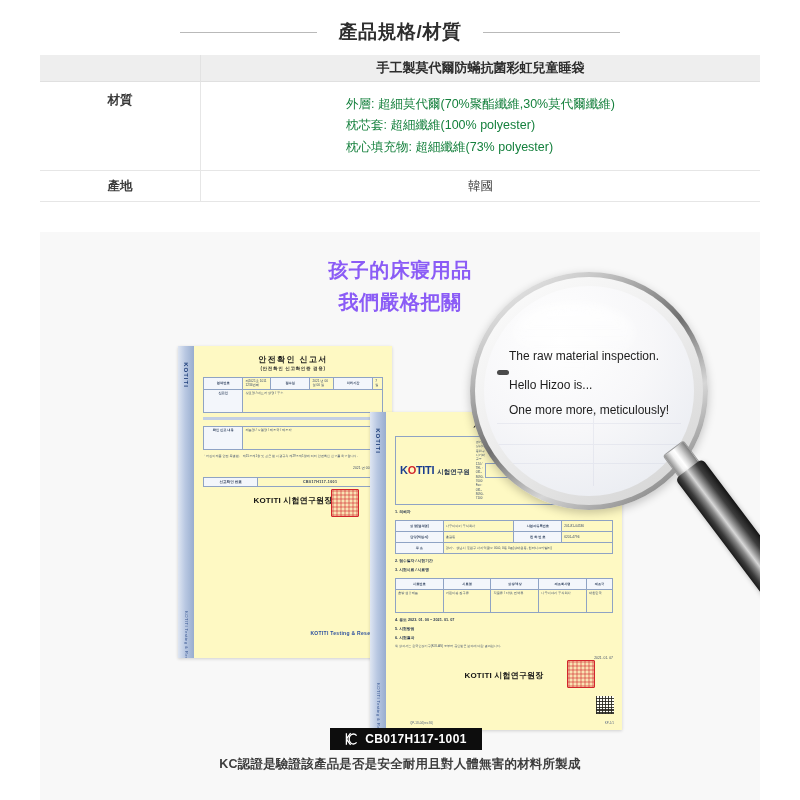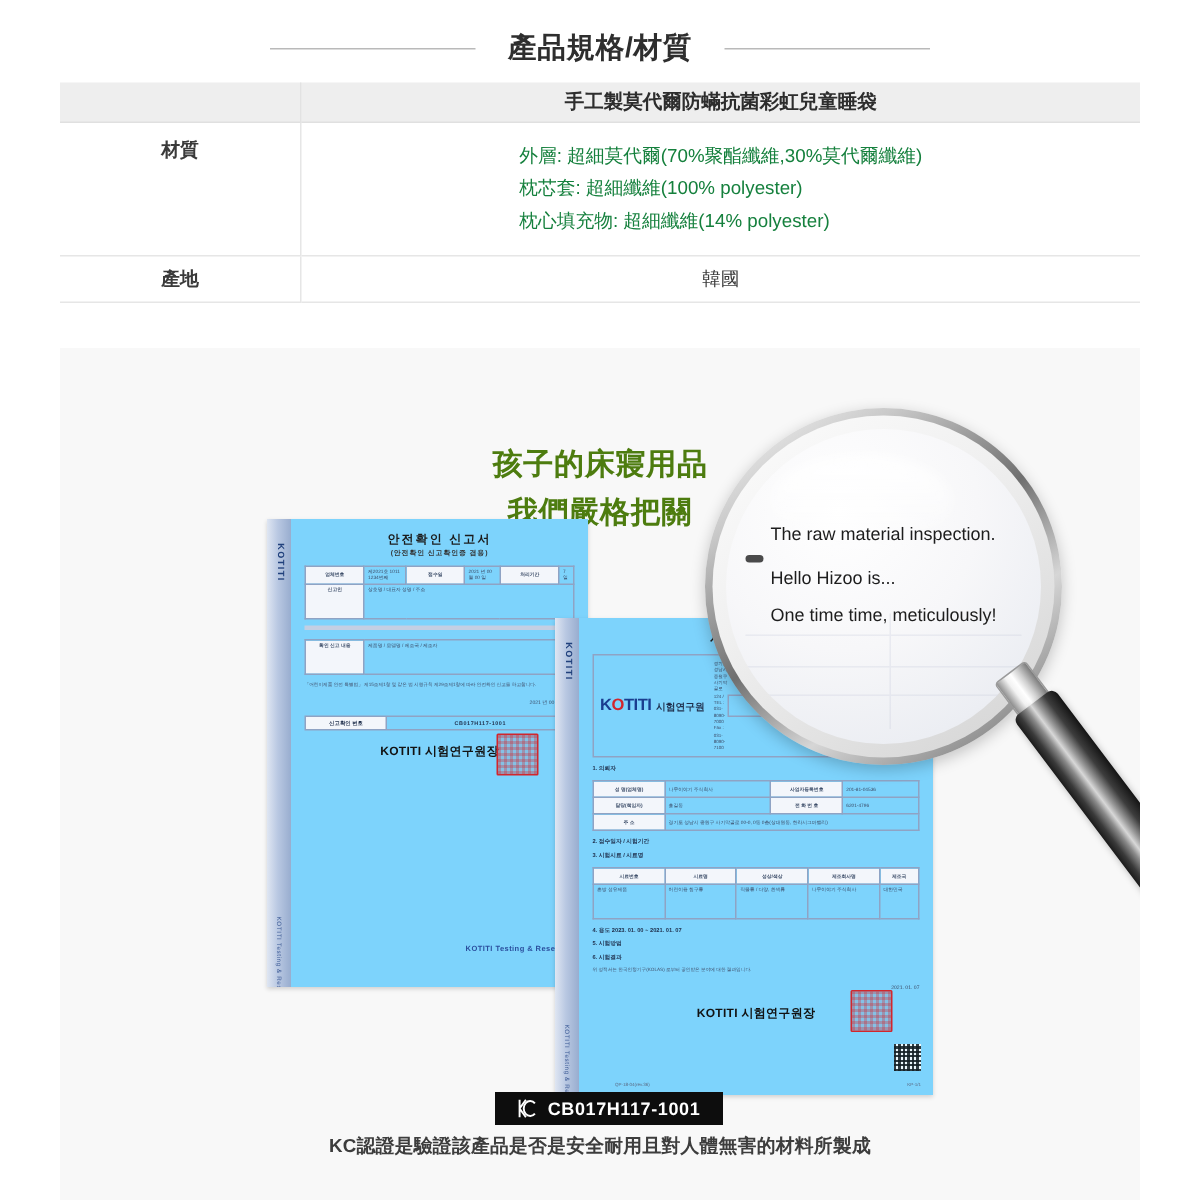--- a/index.html
+++ b/index.html
@@ -106,33 +106,32 @@
     width: 720px;
     height: 568px;
     background: #f8f8f8;
     overflow: hidden;
   }
   .cert-heading {
     position: absolute;
     left: 0; top: 22px;
     width: 720px;
     text-align: center;
-    color: #4d7c0f;
+    color: #8b5cf6;
     font-size: 20px;
     font-weight: 700;
     line-height: 1.62;
     letter-spacing: .5px;
-    margin-top: 40px;
   }
   .cert-heading .ln { display: block; }
 
   
   .doc {
     position: absolute;
-    background: #7dd3fc;
+    background: #fef9c3;
     box-shadow: 0 1px 3px rgba(0,0,0,.16);
     overflow: hidden;
   }
   .doc-a {
     left: 138px; top: 114px;
     width: 214px; height: 312px;
   }
   .doc-b {
     left: 330px; top: 180px;
     width: 252px; height: 318px;
@@ -516,21 +515,21 @@
         <tr class="head-row">
           <td class="c-label"></td>
           <td class="c-value">手工製莫代爾防蟎抗菌彩虹兒童睡袋</td>
         </tr>
         <tr class="r-material">
           <td class="c-label mat-label">材質</td>
           <td class="c-value">
             <div class="mat-lines">
               <div>外層: 超細莫代爾(70%聚酯纖維,30%莫代爾纖維)</div>
               <div>枕芯套: 超細纖維(100% polyester)</div>
-              <div>枕心填充物: 超細纖維(14% polyester)</div>
+              <div>枕心填充物: 超細纖維(73% polyester)</div>
             </div>
           </td>
         </tr>
         <tr class="r-origin">
           <td class="c-label">產地</td>
           <td class="c-value">韓國</td>
         </tr>
       </tbody>
     </table>
   </section>
@@ -696,21 +695,21 @@
             <div class="mag-ghost">
               <div class="g-line" style="left:6%;top:24%;width:88%;height:1px;"></div>
               <div class="g-line" style="left:6%;top:46%;width:88%;height:1px;"></div>
               <div class="g-line" style="left:6%;top:66%;width:88%;height:1px;"></div>
               <div class="g-line" style="left:52%;top:10%;width:1px;height:80%;"></div>
             </div>
             <div class="mag-gloss"></div>
             <div class="mag-text">
               <div class="l1">The raw material inspection.</div>
               <div class="l2">Hello Hizoo is...</div>
-              <div class="l3">One time time, meticulously!</div>
+              <div class="l3">One more more, meticulously!</div>
             </div>
             <div class="mag-notch" style="left:6%;top:40%;"></div>
             <div class="mag-notch" style="right:12%;bottom:10%;transform:rotate(-40deg);"></div>
           </div>
         </div>
       </div>
     </div>
 
     <div class="kc-badge">
       <span class="kc-mark">

